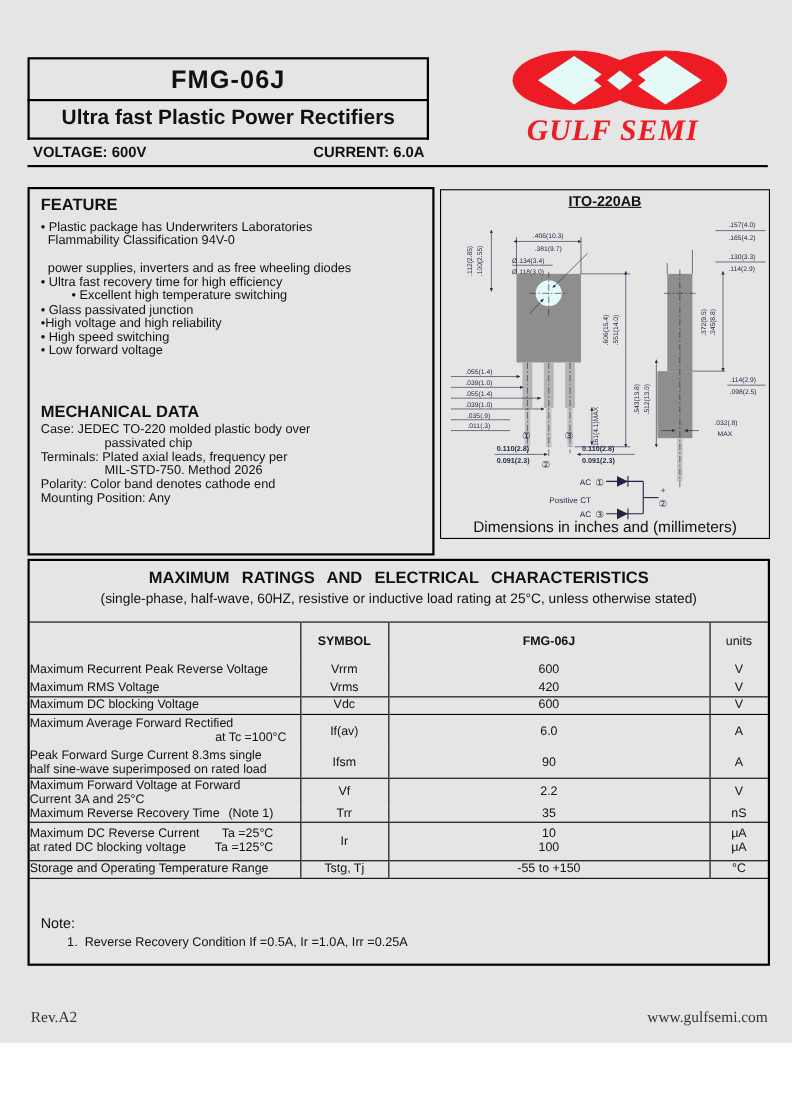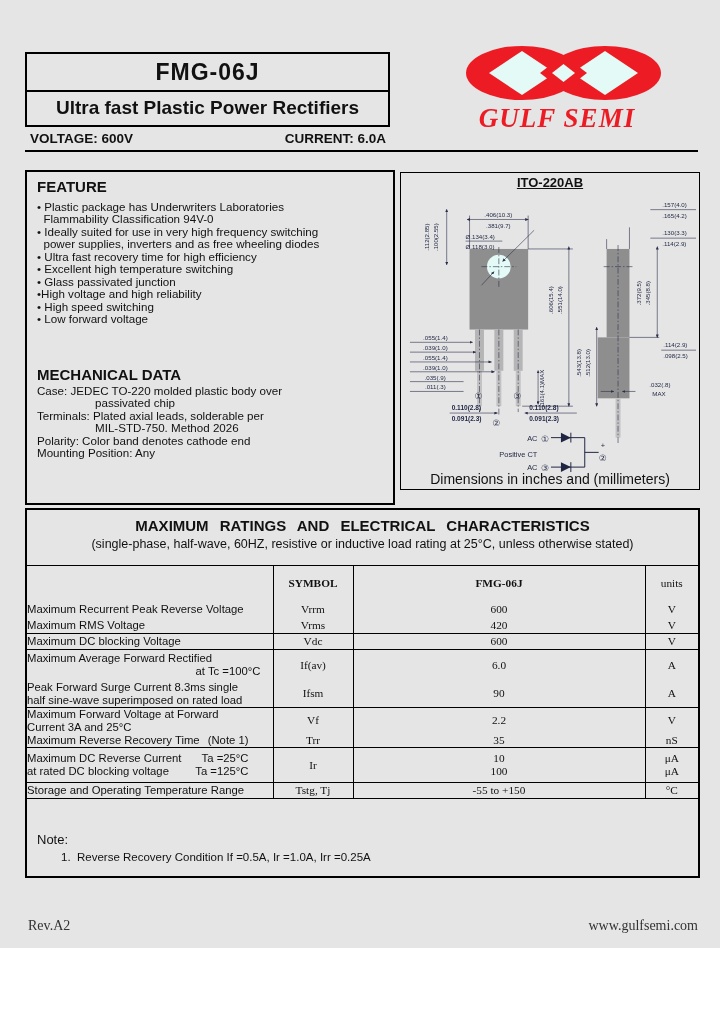--- a/index.html
+++ b/index.html
@@ -31,21 +31,21 @@
   .dl{stroke:#2a2e4a;stroke-width:0.6;fill:none;}
   .cl{stroke:#2a2e4a;stroke-width:0.6;fill:none;stroke-dasharray:6 2 1.5 2;}
   .wire{stroke:#1e2442;stroke-width:1;fill:none;}
   
   #ratframe{left:25px;top:508px;width:675px;height:370px;}
   #rat-title{position:absolute;left:0;top:7px;width:100%;text-align:center;font-size:15px;font-weight:bold;word-spacing:7px;}
   #rat-sub{position:absolute;left:0;top:27px;width:100%;text-align:center;font-size:12.5px;}
   table.rat{position:absolute;left:0;top:55px;width:671px;border-collapse:collapse;table-layout:fixed;border-top:1.5px solid #000;font-size:11.3px;line-height:13px;}
   table.rat td{padding:0;vertical-align:middle;}
   td.c2,td.c3,td.c4{border-left:1px solid #000;}
-  td.c2,td.c3,td.c4{text-align:center;font-family:Liberation Serif, serif;}
+  td.c2,td.c3,td.c4{text-align:center;}
   tr.bb td{border-bottom:1px solid #000;}
   td.param{padding-left:20px;}
   .pl2r{text-align:right;padding-right:12px;}
   .flexsb{display:flex;justify-content:space-between;padding-right:24px;}
   
   #note-title{position:absolute;left:10px;top:322px;font-size:13px;}
   #note-item{position:absolute;left:34px;top:341px;font-size:11.5px;white-space:pre;}
   
   #foot-left{left:28px;top:918px;font-family:"Liberation Serif",serif;font-size:14px;color:#333;}
   #foot-right{left:540px;top:918px;width:158px;text-align:right;font-family:"Liberation Serif",serif;font-size:14px;color:#333;}
@@ -76,33 +76,32 @@
       <polygon points="111.5,13 135,31 111.5,49 88,31" fill="#ed1c24"></polygon>
       <polygon points="111.5,22 123,31 111.5,40 100,31" fill="#e4faf6"></polygon>
     </g>
     <text x="105" y="85" text-anchor="middle" font-family="Liberation Serif,serif" font-style="italic" font-weight="bold" font-size="27" letter-spacing="1" fill="#ed1c24">GULF SEMI</text>
   </svg>
 
   <div class="abs box" id="featbox">
     <div id="feat-title">FEATURE</div>
     <div class="fline" style="top:29px;">• Plastic package has Underwriters Laboratories</div>
     <div class="fline" style="top:41px;">  Flammability Classification 94V-0</div>
-    <div class="fline" style="top:54px;">• Ideally suited for use in very high frequency switching</div>
     <div class="fline" style="top:66px;">  power supplies, inverters and as free wheeling diodes</div>
     <div class="fline" style="top:79px;">• Ultra fast recovery time for high efficiency</div>
-    <div class="fline" style="top:91px;">• Excellent high temperature switching</div>
+    <div class="fline" style="top:91px;margin-left:28px;">• Excellent high temperature switching</div>
     <div class="fline" style="top:104px;">• Glass passivated junction</div>
     <div class="fline" style="top:116px;">•High voltage and high reliability</div>
     <div class="fline" style="top:129px;">• High speed switching</div>
     <div class="fline" style="top:141px;">• Low forward voltage</div>
 
     <div id="mech-title">MECHANICAL DATA</div>
     <div class="mline" style="top:213px;">Case: JEDEC TO-220 molded plastic body over</div>
     <div class="mline" style="top:225px;left:68px;">passivated chip</div>
-    <div class="mline" style="top:238px;">Terminals: Plated axial leads, solderable per</div>
+    <div class="mline" style="top:238px;">Terminals: Plated axial leads, frequency per</div>
     <div class="mline" style="top:250px;left:68px;">MIL-STD-750. Method 2026</div>
     <div class="mline" style="top:263px;">Polarity: Color band denotes cathode end</div>
     <div class="mline" style="top:275px;">Mounting Position: Any</div>
   </div>
 
   <div class="abs thinbox" id="pkgbox">
     <div id="pkg-title">ITO-220AB</div>
 
     <svg id="pkg-svg" width="296" height="283" viewBox="0 0 298 288" preserveAspectRatio="none">
       <defs>

